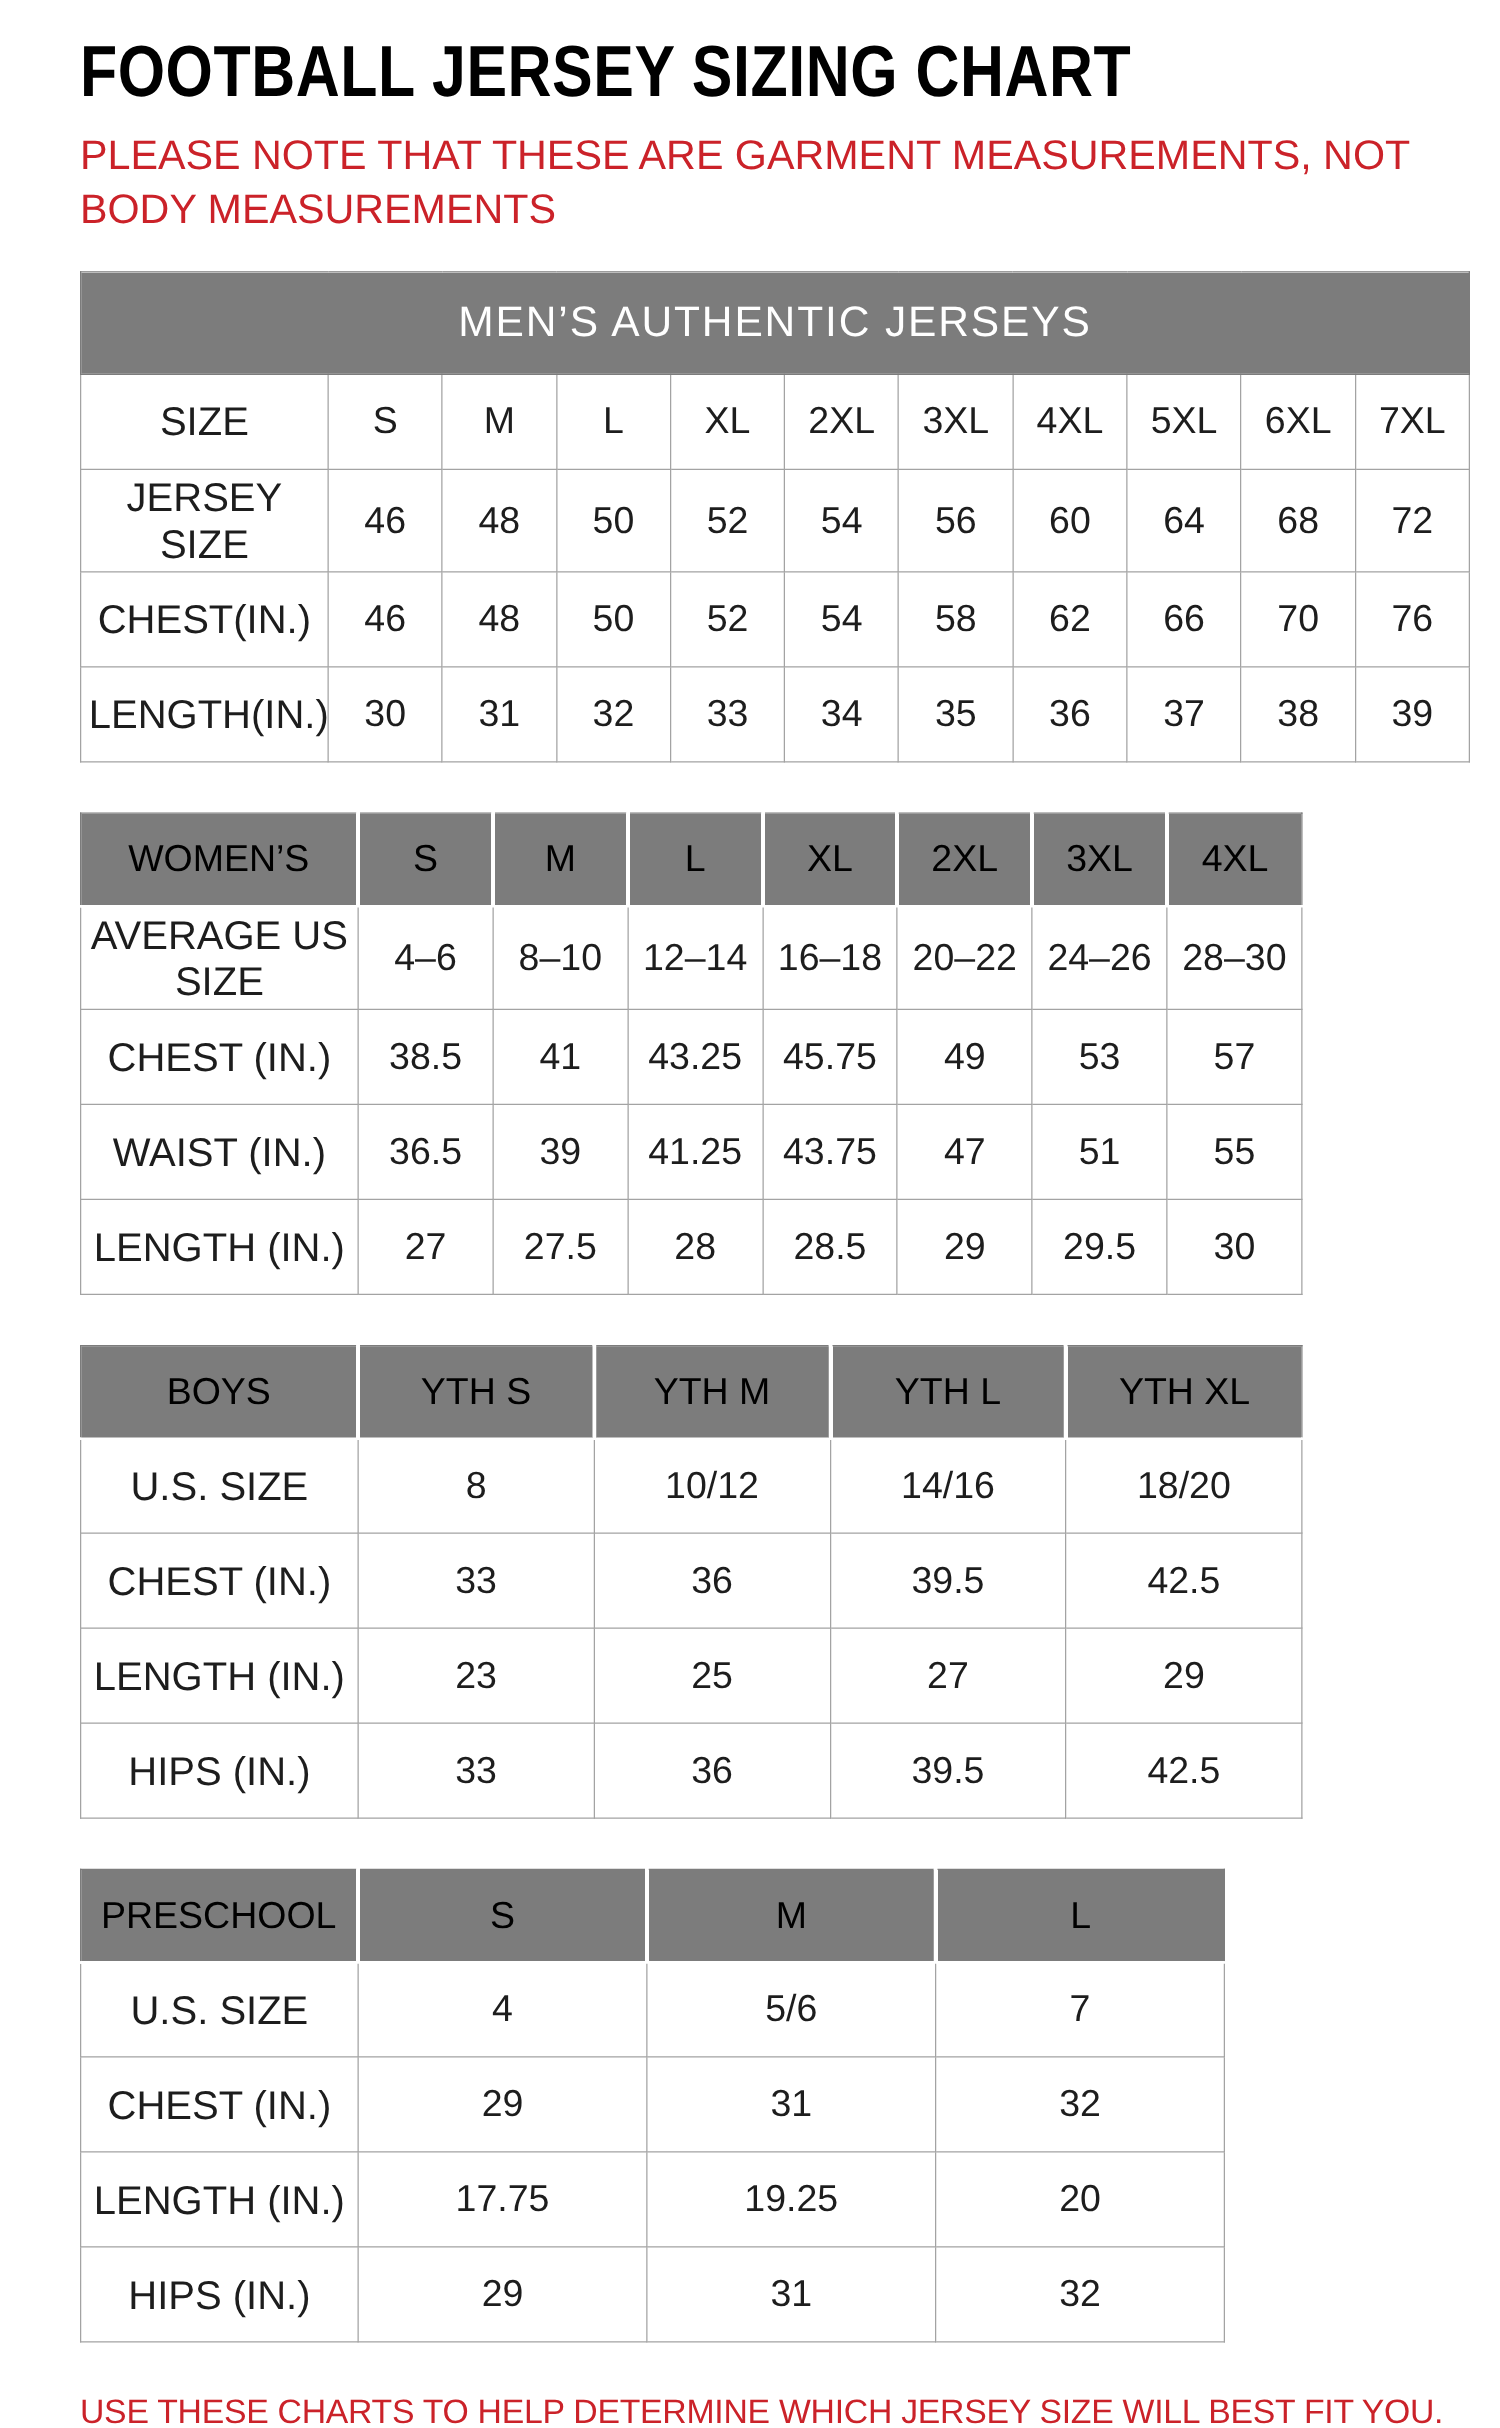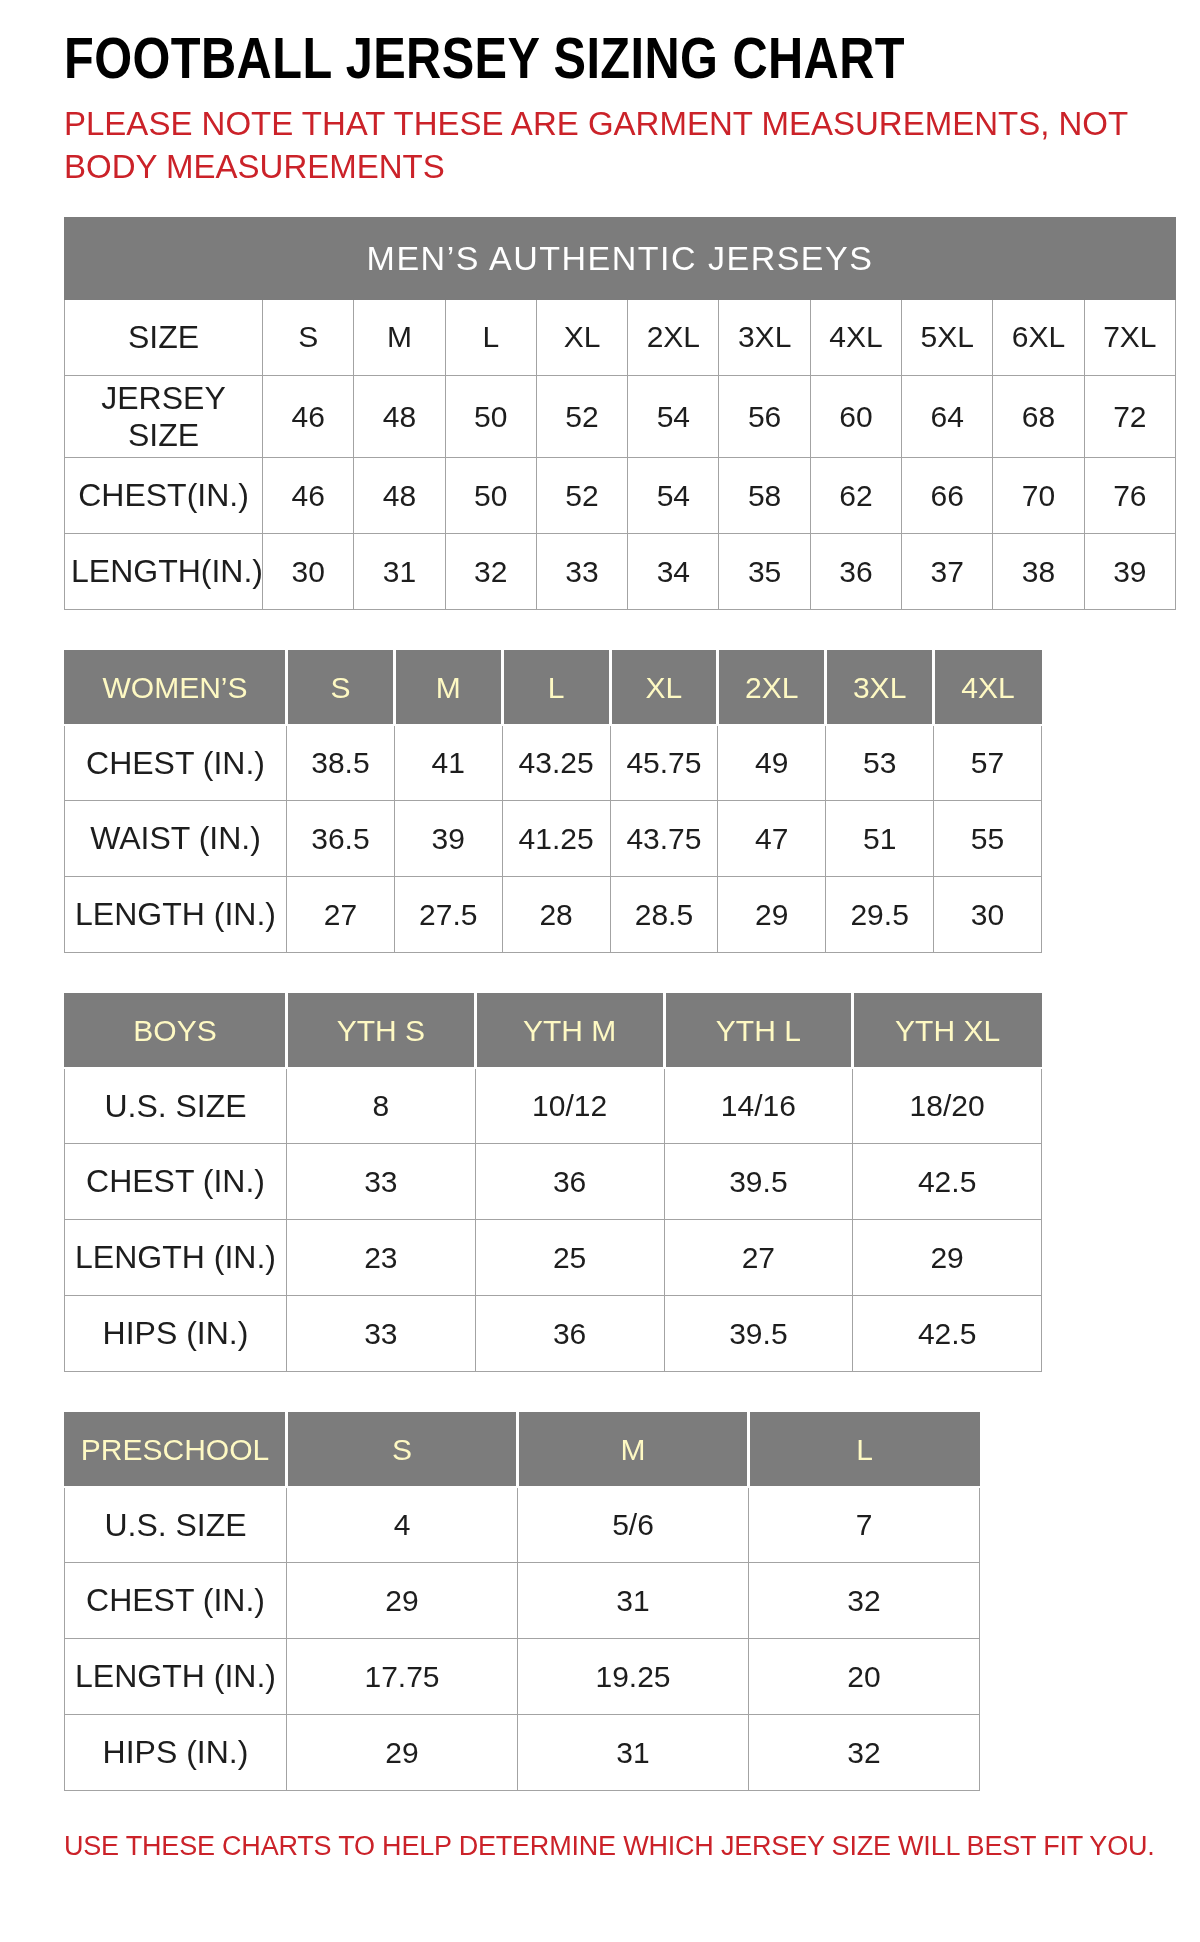--- a/index.html
+++ b/index.html
@@ -59,21 +59,21 @@
     background: var(--header-gray);
     color: #ffffff;
     font-size: 34px;
     letter-spacing: 1.5px;
     height: 82px;
     border: 1px solid var(--header-gray);
     text-align: center;
   }
   .head-row td {
     background: var(--header-gray);
-    color: #fef9c3;
+    color: #000000;
     height: 74px;
     font-size: 30px;
     border-top: 1px solid var(--header-gray);
     border-bottom: 2px solid #ffffff;
     border-left: 3px solid #ffffff;
     border-right: none;
   }
   .head-row td:first-child { border-left: 1px solid var(--header-gray); }
   .head-row td:last-child { border-right: 1px solid var(--header-gray); }
   .label-cell { font-size: 32px; line-height: 1.15; }
@@ -191,20 +191,30 @@
           <td>WOMEN’S</td>
           <td>S</td>
           <td>M</td>
           <td>L</td>
           <td>XL</td>
           <td>2XL</td>
           <td>3XL</td>
           <td>4XL</td>
         </tr>
         <tr>
+          <td class="label-cell">AVERAGE US SIZE</td>
+          <td class="value-cell">4–6</td>
+          <td class="value-cell">8–10</td>
+          <td class="value-cell">12–14</td>
+          <td class="value-cell">16–18</td>
+          <td class="value-cell">20–22</td>
+          <td class="value-cell">24–26</td>
+          <td class="value-cell">28–30</td>
+        </tr>
+        <tr>
           <td class="label-cell">CHEST (IN.)</td>
           <td class="value-cell">38.5</td>
           <td class="value-cell">41</td>
           <td class="value-cell">43.25</td>
           <td class="value-cell">45.75</td>
           <td class="value-cell">49</td>
           <td class="value-cell">53</td>
           <td class="value-cell">57</td>
         </tr>
         <tr>

